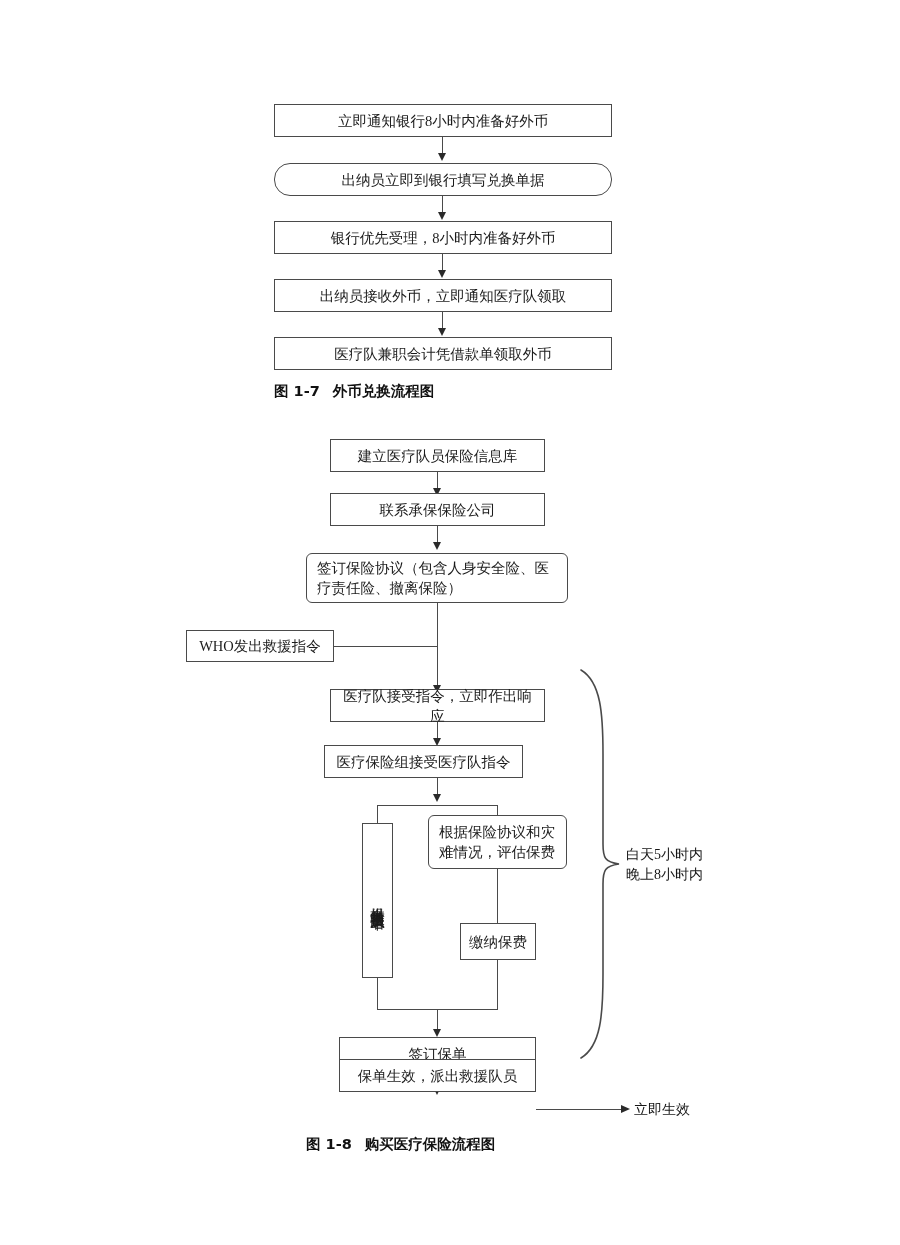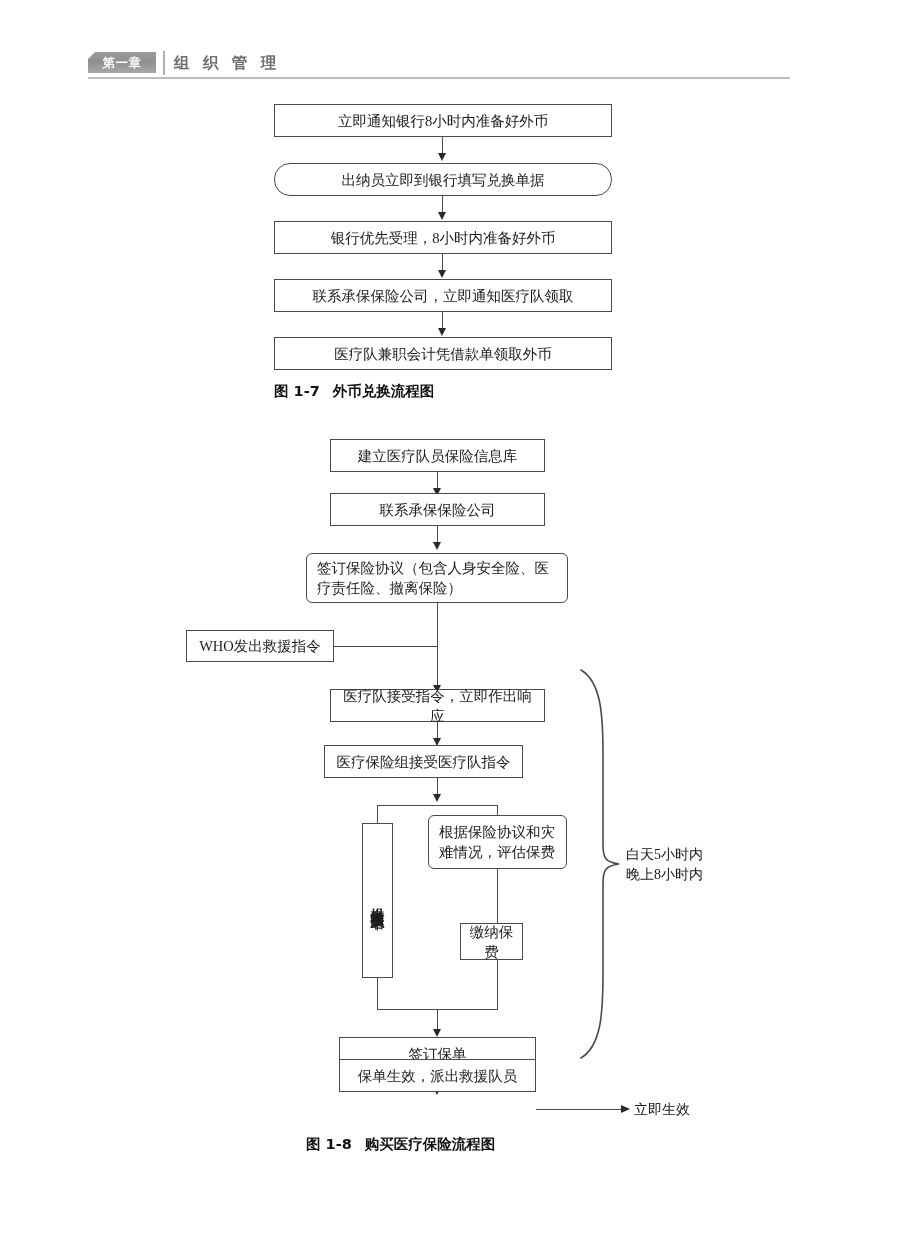--- a/index.html
+++ b/index.html
@@ -128,42 +128,36 @@
     white-space: pre-line;
     font-family: Liberation Serif, serif;
   }
   .brace { position: absolute; }
 </style>
 </head>
 <body>
 
 <div class="page">
 
-  <div class="header">
-    <div class="chapter-tag">第一章</div>
-    <div class="chapter-divider"></div>
-    <div class="chapter-title">组 织 管 理</div>
-    <div class="header-rule"></div>
-  </div>
 
   <div>
 
     <div class="fbox" style="left:274px; top:104px; width:338px; height:33px;">立即通知银行8小时内准备好外币</div>
     <div class="vline" style="left:442px; top:137px; height:18px;"></div>
     <div class="arrow-down" style="left:438px; top:153px;"></div>
 
     <div class="fbox" style="left:274px; top:163px; width:338px; height:33px;border-radius:16px;">出纳员立即到银行填写兑换单据</div>
     <div class="vline" style="left:442px; top:196px; height:18px;"></div>
     <div class="arrow-down" style="left:438px; top:212px;"></div>
 
     <div class="fbox" style="left:274px; top:221px; width:338px; height:33px;">银行优先受理，8小时内准备好外币</div>
     <div class="vline" style="left:442px; top:254px; height:18px;"></div>
     <div class="arrow-down" style="left:438px; top:270px;"></div>
 
-    <div class="fbox" style="left:274px; top:279px; width:338px; height:33px;">联系承保保险公司，立即通知医疗队领取</div>
+    <div class="fbox" style="left:274px; top:279px; width:338px; height:33px;">出纳员接收外币，立即通知医疗队领取</div>
     <div class="vline" style="left:442px; top:312px; height:18px;"></div>
     <div class="arrow-down" style="left:438px; top:328px;"></div>
 
     <div class="fbox" style="left:274px; top:337px; width:338px; height:33px;">医疗队兼职会计凭借款单领取外币</div>
 
     <div class="caption" style="left:274px; top:382px; width:338px;">
       <span>图 1-7</span><span class="gap"></span><span>外币兑换流程图</span>
     </div>
   </div>
 
@@ -195,21 +189,21 @@
     <div class="hline" style="left:377px; top:805px; width:121px;"></div>
     <div class="vline" style="left:377px; top:805px; height:18px;"></div>
     <div class="vline" style="left:497px; top:805px; height:10px;"></div>
 
     <div class="fbox vertical" style="left:362px; top:823px; width:31px; height:155px;">提供参与救援队员名单</div>
     <div class="vline" style="left:377px; top:978px; height:32px;"></div>
 
     <div class="fbox left-align" style="left:428px; top:815px; width:139px; height:54px;">根据保险协议和灾难情况，评估保费</div>
     <div class="vline" style="left:497px; top:869px; height:54px;"></div>
 
-    <div class="fbox" style="left:460px; top:923px; width:63px; height:37px;">缴纳保费</div>
+    <div class="fbox" style="left:460px; top:923px; width:76px; height:37px;">缴纳保费</div>
     <div class="vline" style="left:497px; top:960px; height:50px;"></div>
 
     <div class="hline" style="left:377px; top:1009px; width:121px;"></div>
     <div class="vline" style="left:437px; top:1009px; height:22px;"></div>
     <div class="arrow-down" style="left:433px; top:1029px;"></div>
 
     <div class="fbox" style="left:339px; top:1037px; width:197px; height:33px;">签订保单</div>
     <div class="vline" style="left:437px; top:1070px; height:19px;"></div>
     <div class="arrow-down" style="left:433px; top:1087px;"></div>
 

